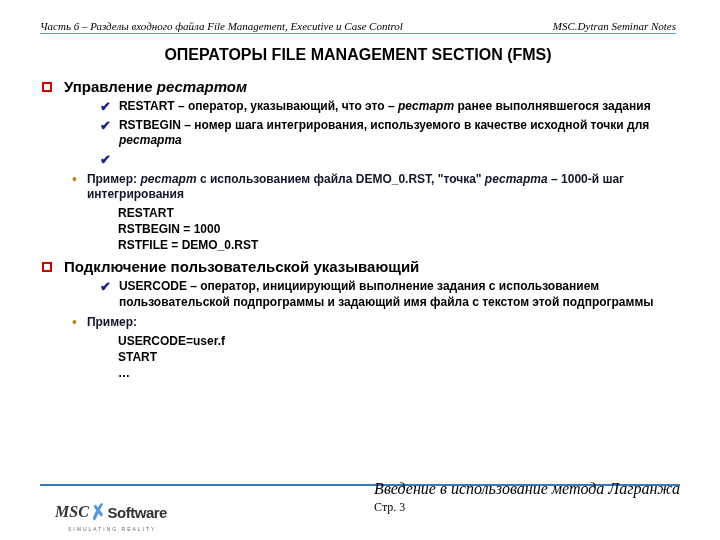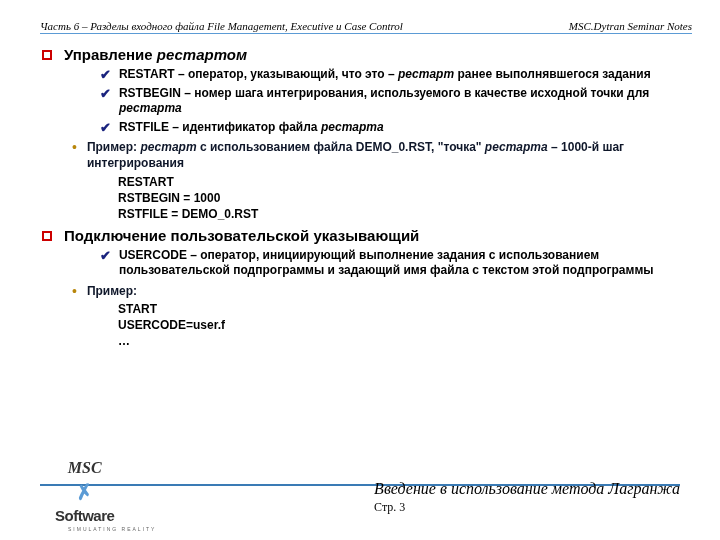--- a/index.html
+++ b/index.html
@@ -9,21 +9,21 @@
     }
     body {
       width: 720px;
       height: 540px;
       background: #ffffff;
       font-family: Arial, sans-serif;
       position: relative;
       overflow: hidden;
     }
     .page {
-      padding: 20px 28px 10px 40px;
+      padding: 20px 44px 10px 40px;
     }
     .header {
       display: flex;
       justify-content: space-between;
       align-items: flex-start;
       font-family: 'Times New Roman', serif;
       font-style: italic;
       font-size: 11px;
       color: #000;
       border-bottom: 1px solid #5b9bd5;
@@ -139,21 +139,20 @@
       height: 2px;
       background: #3a7bb5;
     }
     .footer-logo {
       position: absolute;
       bottom: 16px;
       left: 55px;
       display: flex;
       align-items: center;
       gap: 3px;
-      flex-direction: column;
     }
     .logo-msc {
       font-family: 'Times New Roman', serif;
       font-style: italic;
       font-weight: bold;
       font-size: 16px;
       color: #333;
     }
     .logo-swirl {
       font-size: 20px;
@@ -202,20 +201,21 @@
   </style>
 </head>
 <body>
 
 <div class="page">
   <div class="header">
     <div>Часть 6 – Разделы входного файла File Management, Executive и Case Control</div>
     <div>MSC.Dytran Seminar Notes</div>
   </div>
 
+  <div class="title">ОПЕРАТОРЫ FILE MANAGEMENT SECTION (FMS)</div>
 
   <div class="content">
 
     <div class="level1">
       <div class="bullet-box"></div>
       <div class="text">
         <span>Управление</span>
         <span class="italic">рестартом</span>
       </div>
     </div>
@@ -229,23 +229,20 @@
 
     <div class="level2-check">
       <div class="check">✔</div>
       <div class="text">
         <span class="bold">RSTBEGIN</span><span> – номер шага интегрирования, используемого в качестве исходной точки для </span><span class="italic">рестарта</span>
       </div>
     </div>
 
     <div class="level2-check">
       <div class="check">✔</div>
-      <div class="text">
-        <span class="bold">RSTFILE</span><span> – идентификатор файла </span><span class="italic">рестарта</span>
-      </div>
     </div>
 
     <div class="level2-dot">
       <div class="dot">•</div>
       <div class="text">
         <span>Пример: </span><span class="italic">рестарт</span><span> с использованием файла DEMO_0.RST, "точка" </span><span class="italic">рестарта</span><span> – 1000-й шаг интегрирования</span>
       </div>
     </div>
     <div class="level3">RESTART</div>
     <div class="level3">RSTBEGIN = 1000</div>
@@ -264,22 +261,22 @@
         <span class="bold">USERCODE</span><span> – оператор, инициирующий выполнение задания с использованием пользовательской подпрограммы и задающий имя файла с текстом этой подпрограммы</span>
       </div>
     </div>
 
     <div class="level2-dot">
       <div class="dot">•</div>
       <div class="text">
         <span>Пример:</span>
       </div>
     </div>
+    <div class="level3">USERCODE=user.f</div>
     <div class="level3">START</div>
-    <div class="level3">USERCODE=user.f</div>
     <div class="level3">…</div>
 
   </div>
 </div>
 
 <div class="footer-line"></div>
 
 <div class="footer-logo">
   <span class="logo-msc">MSC</span>
   <span class="logo-swirl">✗</span>

